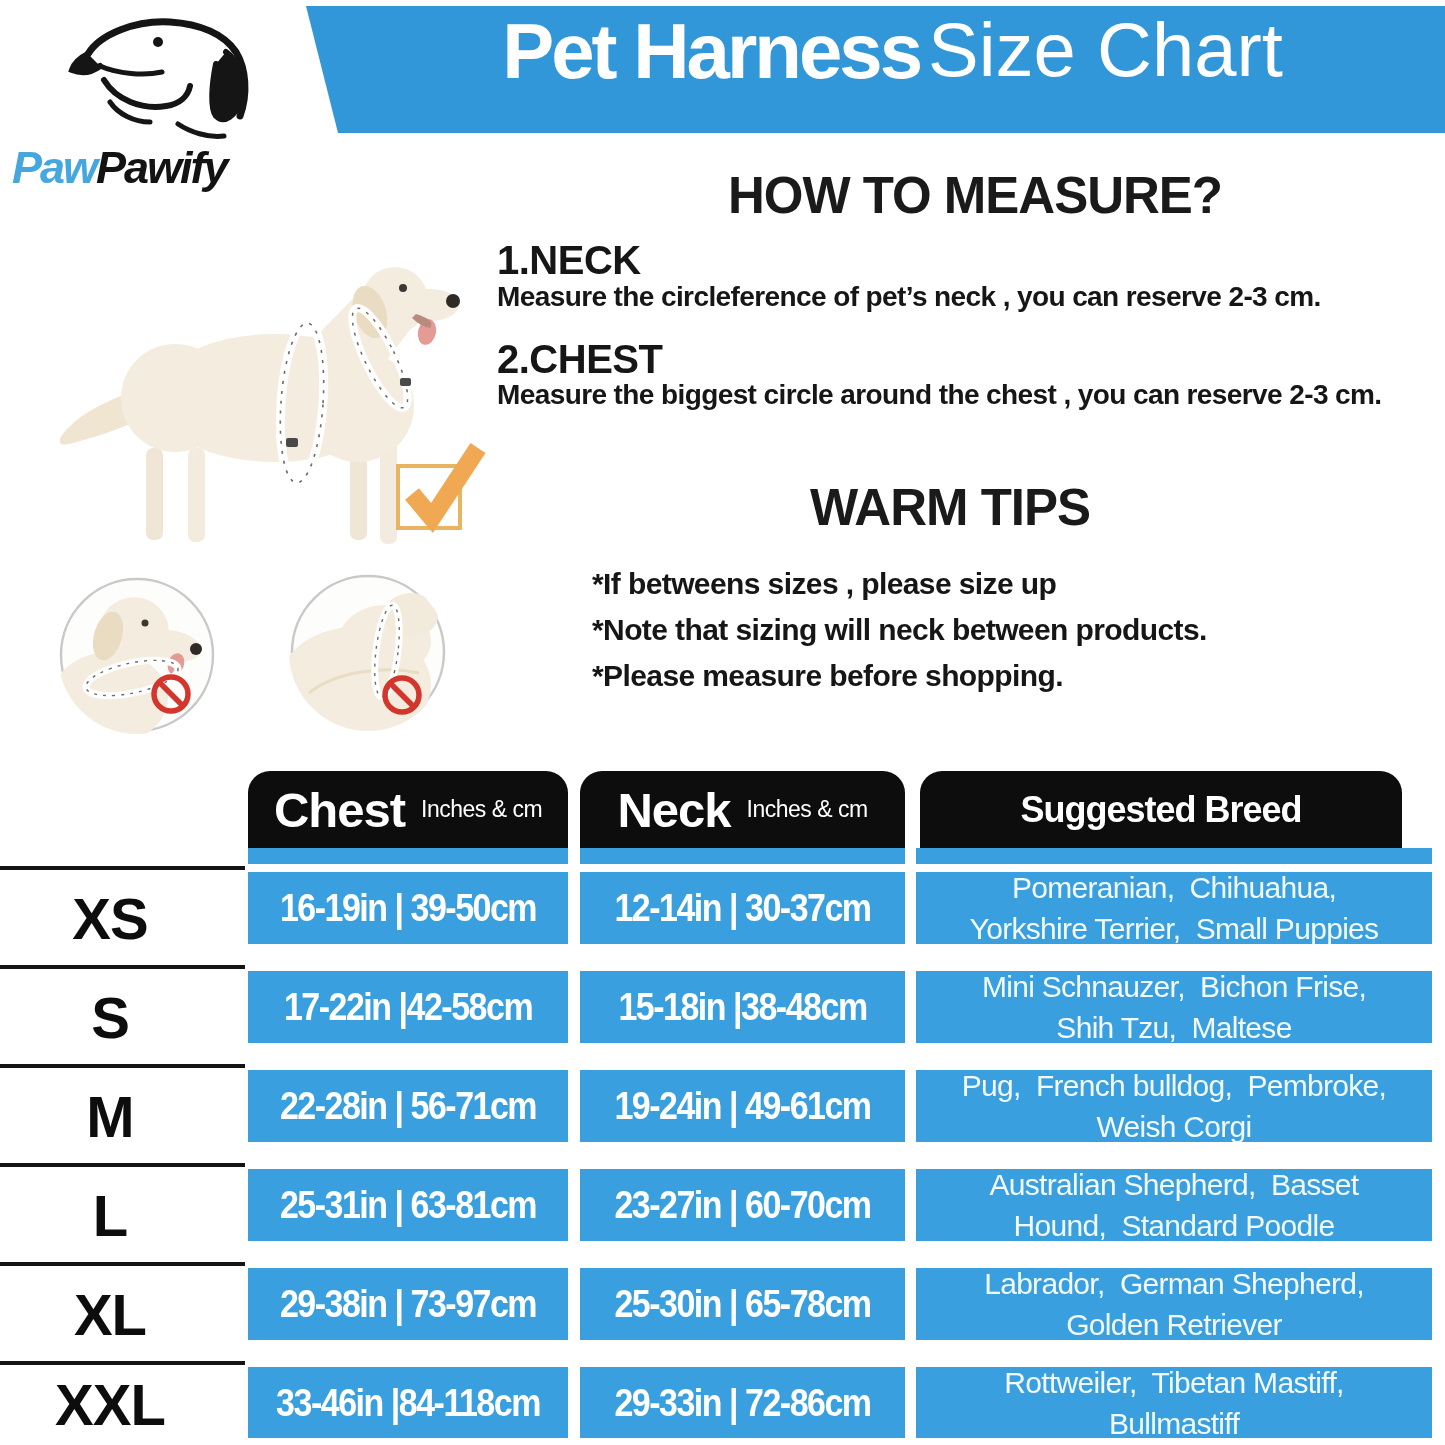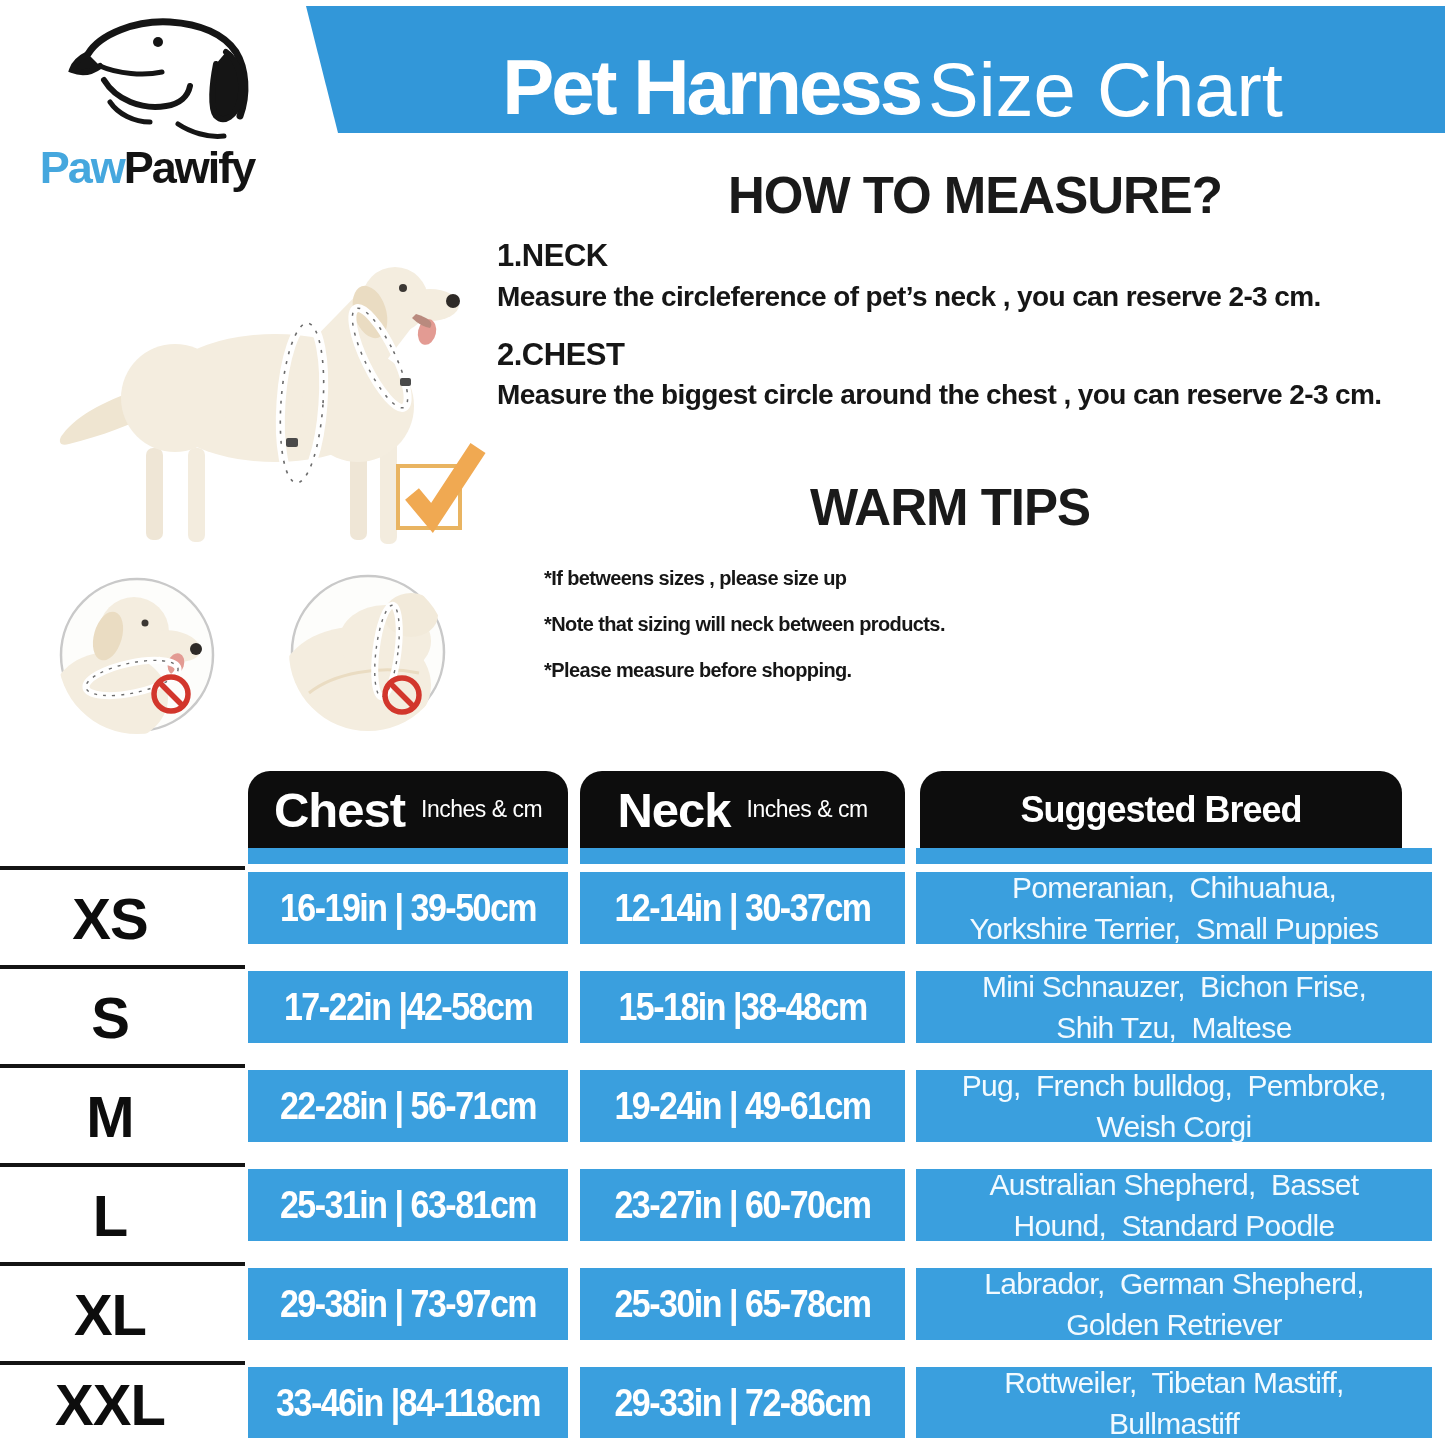--- a/index.html
+++ b/index.html
@@ -9,41 +9,41 @@
   }
   .abs{position:absolute;}
 
   
   .banner{
     left:0;top:6px;width:1445px;height:127px;background:#3297D9;
     clip-path:polygon(306px 0,1445px 0,1445px 100%,338px 100%);
   }
   .banner-text{
     position:absolute;left:340px;right:0;top:0;height:127px;
-    display:flex;align-items:flex-end;justify-content:center;
+    display:flex;align-items:flex-start;justify-content:center;
     color:#ffffff;white-space:nowrap;
   }
   .banner-bold{font-size:78px;font-weight:700;letter-spacing:-3px;}
   .banner-light{font-size:76px;font-weight:400;letter-spacing:0px;margin-left:8px;}
 
   
   .logo-head{left:58px;top:8px;}
-  .brand{left:12px;top:142px;width:270px;text-align:center;font-size:45px;font-weight:700;letter-spacing:-2px;white-space:nowrap;}
+  .brand{left:12px;top:142px;width:270px;text-align:left;font-size:45px;font-weight:700;letter-spacing:-2px;white-space:nowrap;font-style:italic;}
   .brand .paw{color:#45A7DE;}
   .brand .rest{color:#131313;}
 
   
   .how-title{left:500px;top:166px;width:950px;text-align:center;font-size:51px;font-weight:700;letter-spacing:-1px;color:#1a1a1a;}
-  .step-label{left:497px;font-size:31px;font-weight:700;letter-spacing:-0.5px;}
+  .step-label{left:497px;font-size:40px;font-weight:700;letter-spacing:-0.5px;}
   .step-text{left:497px;font-size:28px;font-weight:700;letter-spacing:-0.6px;white-space:nowrap;}
   .s1l{top:238px;} .s1t{top:281px;} .s2l{top:337px;} .s2t{top:379px;}
 
   
   .warm-title{left:560px;top:478px;width:780px;text-align:center;font-size:51px;font-weight:700;letter-spacing:-1px;color:#1a1a1a;}
-  .tip{left:544px;font-size:20px;font-weight:700;letter-spacing:-0.6px;white-space:nowrap;}
+  .tip{left:592px;font-size:30px;font-weight:700;letter-spacing:-0.6px;white-space:nowrap;}
   .tip0{top:567px;} .tip1{top:613px;} .tip2{top:659px;}
 
   
   .dog-main{left:50px;top:248px;}
   .check{left:390px;top:436px;}
   .vignette{border-radius:50%;}
   .v1{left:58px;top:576px;}
   .v2{left:289px;top:573px;}
 
   

